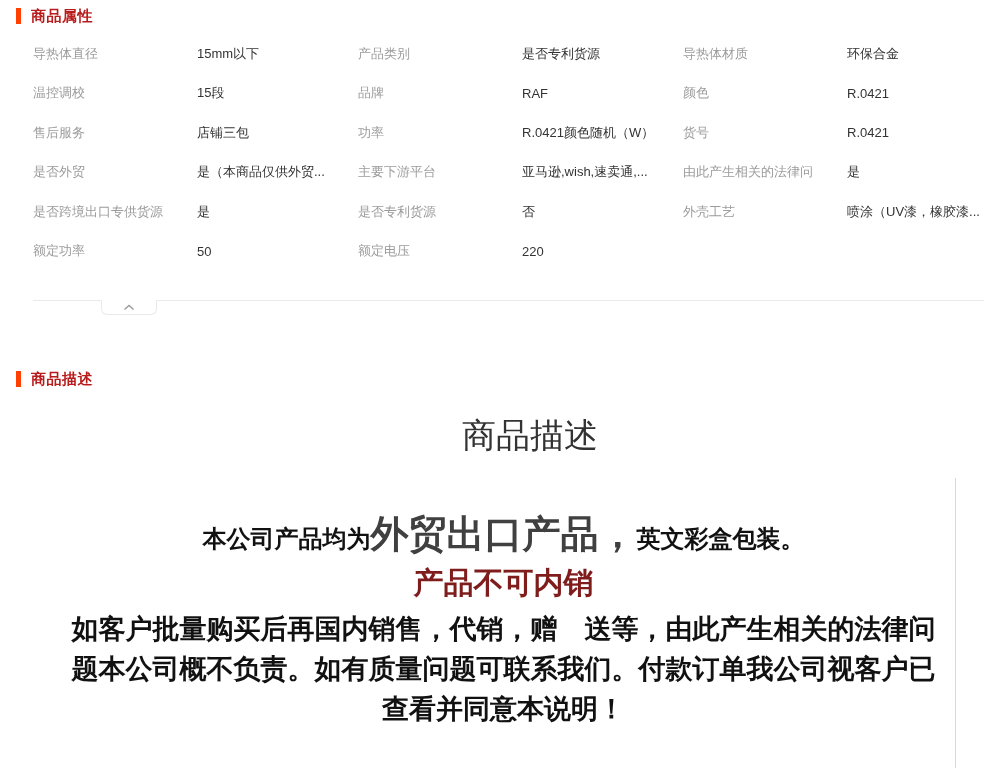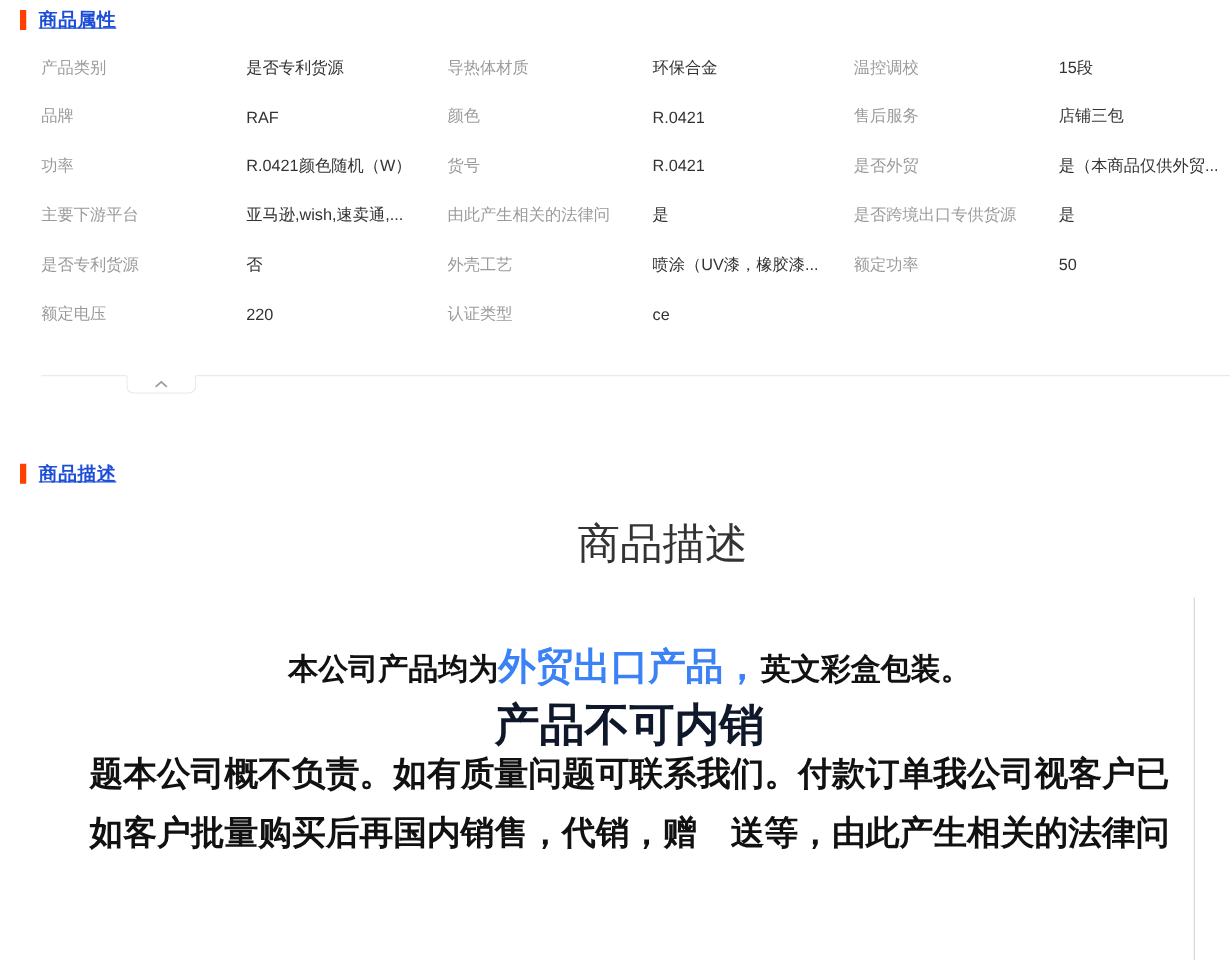--- a/index.html
+++ b/index.html
@@ -4,21 +4,21 @@
 <style>
   html,body { margin:0; padding:0; }
   body {
     width:984px; height:768px; overflow:hidden; background:#fff;
     font-family:"Liberation Sans","DejaVu Sans",sans-serif;
     -webkit-font-smoothing:antialiased;
   }
   
   .section-header { display:flex; align-items:center; padding-left:16px; height:32px; }
   .accent-bar { width:5px; height:16px; background:#ff4000; margin-right:10px; flex:none; }
-  .section-title { font-size:15px; font-weight:bold; color:#1d4ed8; letter-spacing:.5px;text-decoration:underline; }
+  .section-title { font-size:15px; font-weight:bold; color:#b91c1c; letter-spacing:.5px; }
 
   
   .attr-grid { display:grid; grid-template-columns:325px 325px 301px; padding-left:33px; margin-top:2px; }
   .attr-cell { display:flex; align-items:center; height:39.5px; }
   .attr-label { width:164px; flex:none; color:#9b9b9b; font-size:13px; white-space:nowrap; overflow:hidden; }
   .attr-value { color:#333; font-size:13px; white-space:nowrap; overflow:hidden; padding-right:6px; }
 
   
   .collapse-bar { margin-left:33px; margin-top:29px; border-top:1px solid #e9e9e9; position:relative; height:15px; }
   .collapse-tab {
@@ -33,35 +33,39 @@
     margin-top:22px; text-align:center; padding-left:76px;
     font-family:"Liberation Serif","DejaVu Serif",serif;
     font-size:34px; color:#333; line-height:38px;
   }
   .desc-box {
     margin-top:23px; width:956px; height:400px; border-right:1px solid #d8d8d8;
     padding-top:38px; box-sizing:border-box; text-align:center;
   }
   .desc-box .inner { padding-left:52px; }
   .dl1 { font-size:24px; font-weight:bold; color:#111; line-height:36px; white-space:nowrap; }
-  .dl1 .red-big { font-size:30px; color:#3b82f6; }
-  .dl2 { font-size:36px; font-weight:bold; color:#0f172a; line-height:38px; margin-top:7px; white-space:nowrap; }
+  .dl1 .red-big { font-size:38px; color:#404040; }
+  .dl2 { font-size:30px; font-weight:bold; color:#7f1d1d; line-height:38px; margin-top:7px; white-space:nowrap; }
   .dl-body { font-size:27px; font-weight:bold; color:#111; line-height:40px; white-space:nowrap; }
   .dl-body.first { margin-top:7px; }
 </style>
 </head>
 <body>
 
 <div>
   <div class="section-header">
     <span class="accent-bar"></span>
     <span class="section-title">商品属性</span>
   </div>
 
   <div class="attr-grid">
+    <div class="attr-cell">
+        <span class="attr-label">导热体直径</span>
+        <span class="attr-value">15mm以下</span>
+      </div>
     <div class="attr-cell">
         <span class="attr-label">产品类别</span>
         <span class="attr-value">是否专利货源</span>
       </div>
     <div class="attr-cell">
         <span class="attr-label">导热体材质</span>
         <span class="attr-value">环保合金</span>
       </div>
     <div class="attr-cell">
         <span class="attr-label">温控调校</span>
@@ -112,24 +116,20 @@
         <span class="attr-value">喷涂（UV漆，橡胶漆...</span>
       </div>
     <div class="attr-cell">
         <span class="attr-label">额定功率</span>
         <span class="attr-value">50</span>
       </div>
     <div class="attr-cell">
         <span class="attr-label">额定电压</span>
         <span class="attr-value">220</span>
       </div>
-    <div class="attr-cell">
-        <span class="attr-label">认证类型</span>
-        <span class="attr-value">ce</span>
-      </div>
   </div>
 
   <div class="collapse-bar">
     <div class="collapse-tab">
       <svg width="12" height="7" viewBox="0 0 12 7">
           <polyline points="1.5,5.5 6,1.5 10.5,5.5" stroke="#9b9b9b" stroke-width="1.4" fill="none"></polyline>
         </svg>
     </div>
   </div>
 </div>
@@ -139,18 +139,19 @@
     <span class="accent-bar"></span>
     <span class="section-title">商品描述</span>
   </div>
 
   <div class="desc-banner-title">商品描述</div>
 
   <div class="desc-box">
     <div class="inner">
       <div class="dl1"><span>本公司产品均为</span><span class="red-big">外贸出口产品，</span><span>英文彩盒包装。</span></div>
       <div class="dl2">产品不可内销</div>
+      <div class="dl-body first">如客户批量购买后再国内销售，代销，赠　送等，由此产生相关的法律问</div>
       <div class="dl-body">题本公司概不负责。如有质量问题可联系我们。付款订单我公司视客户已</div>
-      <div class="dl-body first">如客户批量购买后再国内销售，代销，赠　送等，由此产生相关的法律问</div>
+      <div class="dl-body">查看并同意本说明！</div>
 
     </div>
   </div>
 </div>
 
 </body></html>

